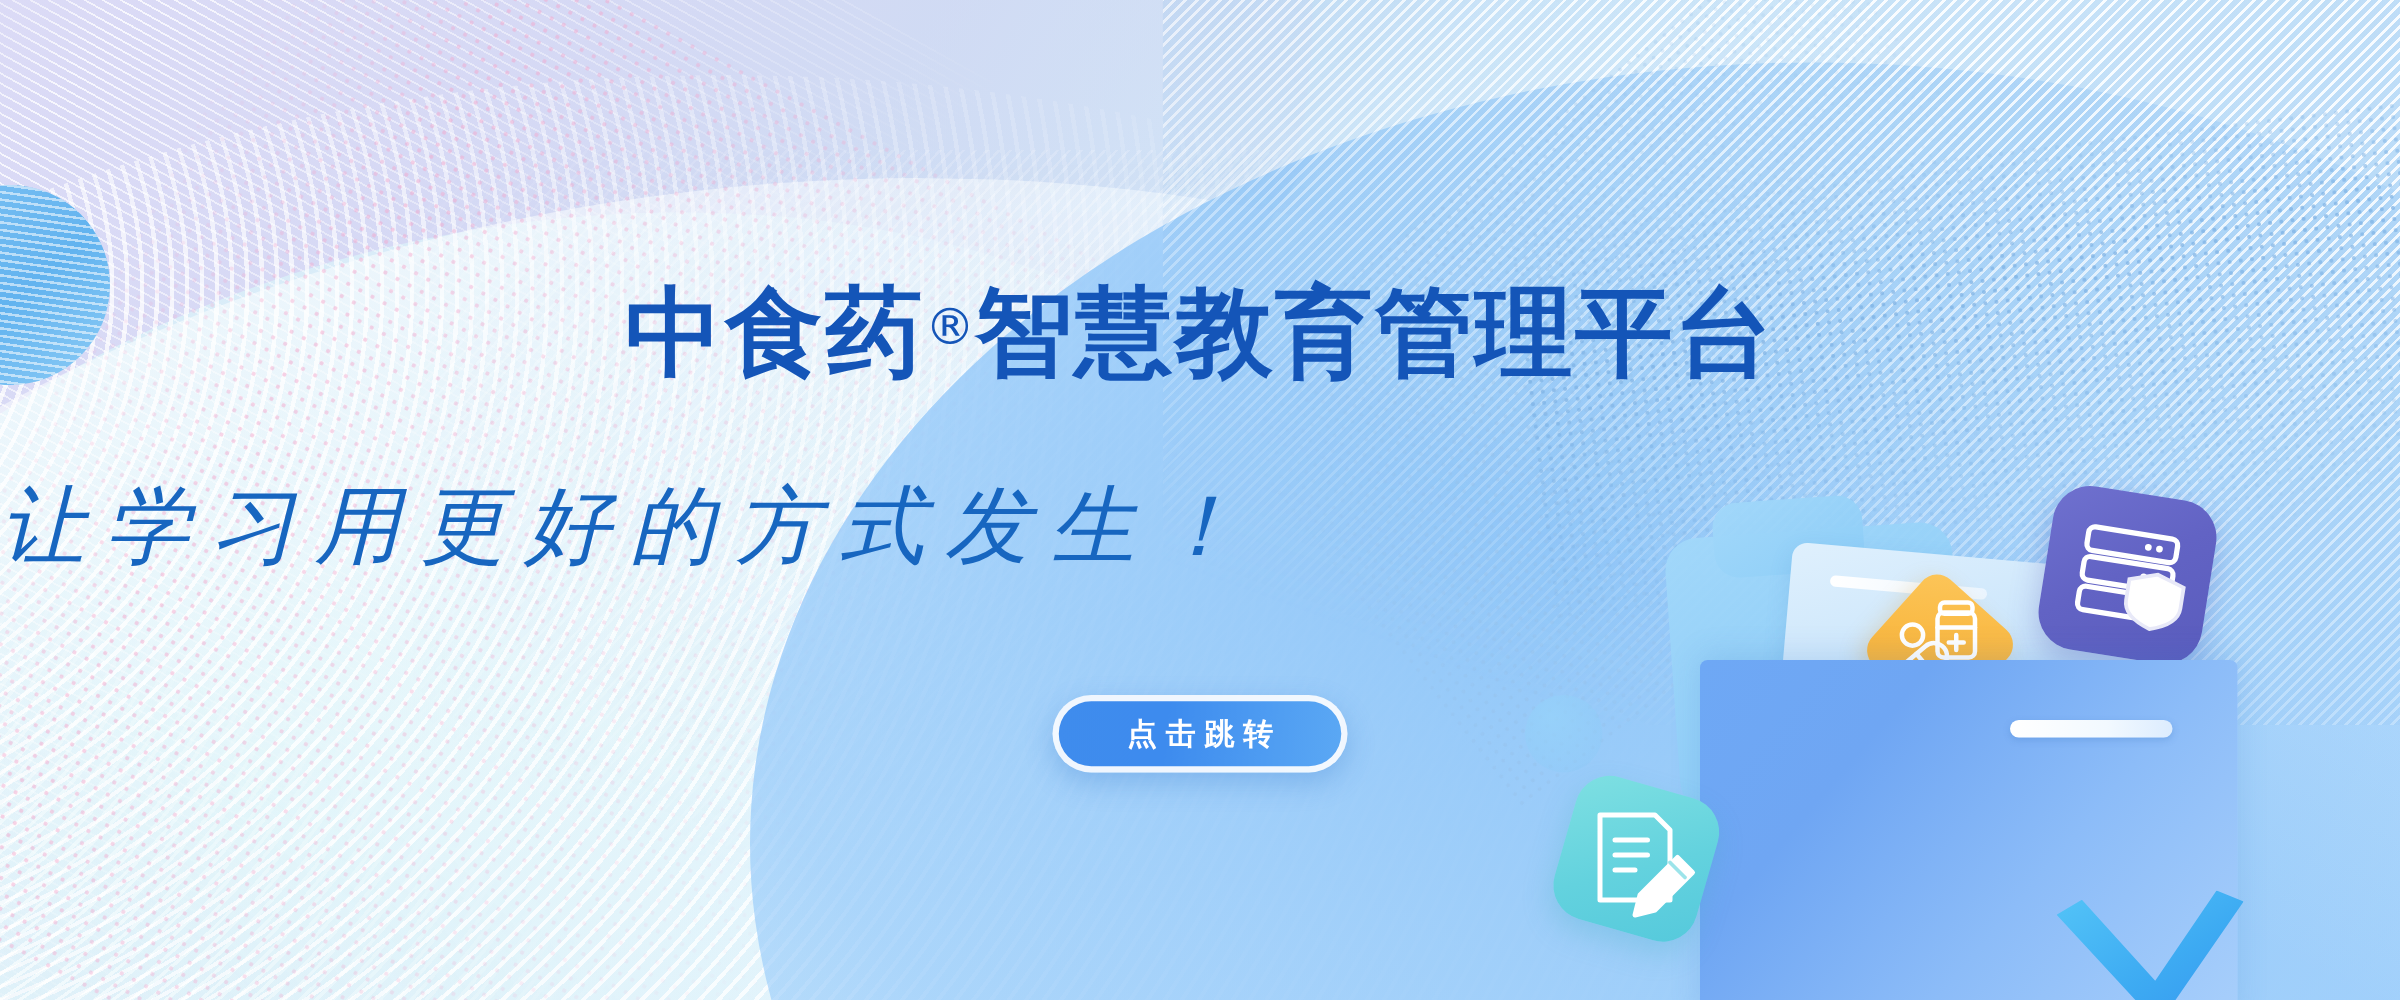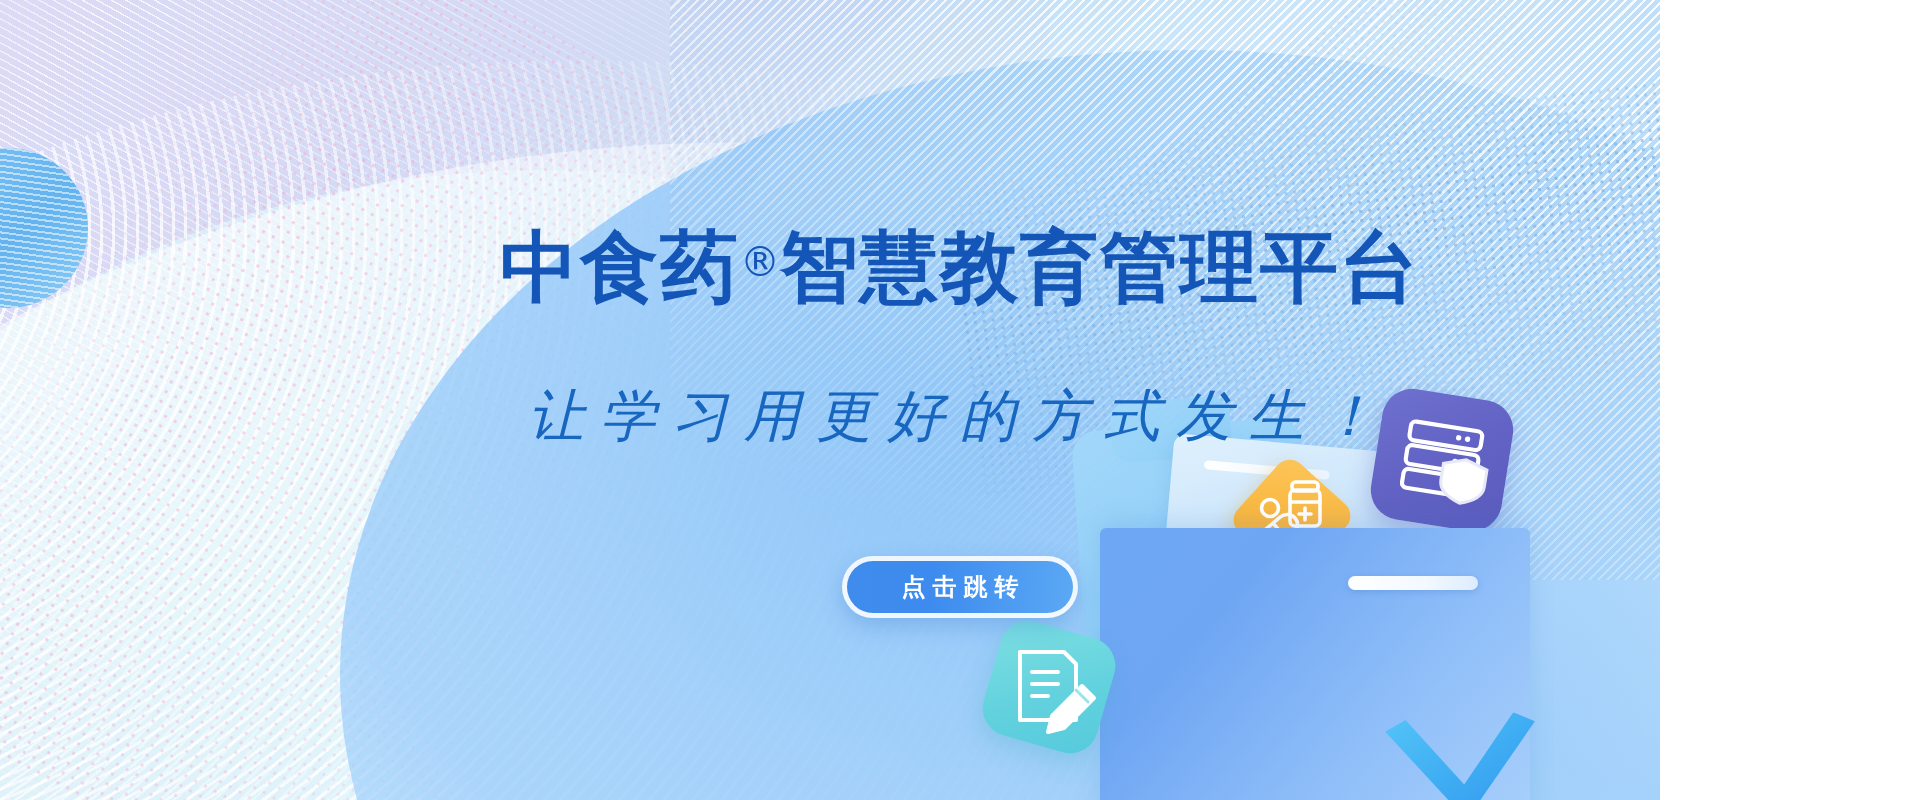--- a/index.html
+++ b/index.html
@@ -7,21 +7,21 @@
     margin: 0;
     padding: 0;
     width: 1920px;
     height: 800px;
     overflow: hidden;
     font-family: "Liberation Sans", "DejaVu Sans", sans-serif;
   }
 
   #banner {
     position: relative;
-    width: 1660px;
+    width: 1920px;
     height: 800px;
     overflow: hidden;
     background: linear-gradient(118deg,
         #dfe0f6 0%,
         #dcdef5 9%,
         #d7dcf3 16%,
         #cfdcf2 24%,
         #c9dcf2 32%,
         #cfe3f6 42%,
         #dceefb 52%,
@@ -233,22 +233,22 @@
     font-size: 40px;
     vertical-align: 18px;
     font-weight: 400;
     letter-spacing: 0;
   }
 
   #subtitle {
     position: absolute;
     left: 0; right: 0;
     top: 388px;
-    text-align: center;
-    font-size: 56px;
+    text-align: left;
+    font-size: 68px;
     line-height: 1.0;
     font-weight: 400;
     letter-spacing: 16px;
     color: #1766c0;
     font-family: "DejaVu Serif", "Liberation Serif", serif;
     font-style: italic;
     white-space: nowrap;
   }
 
   #cta-button {

